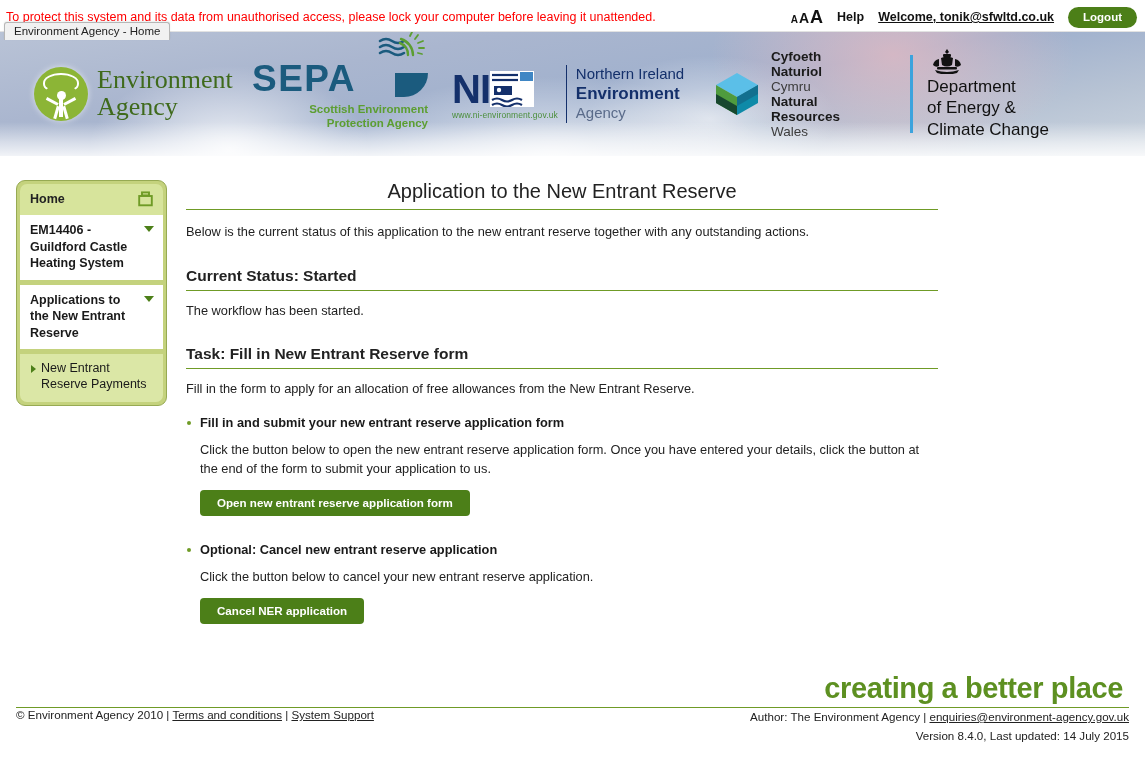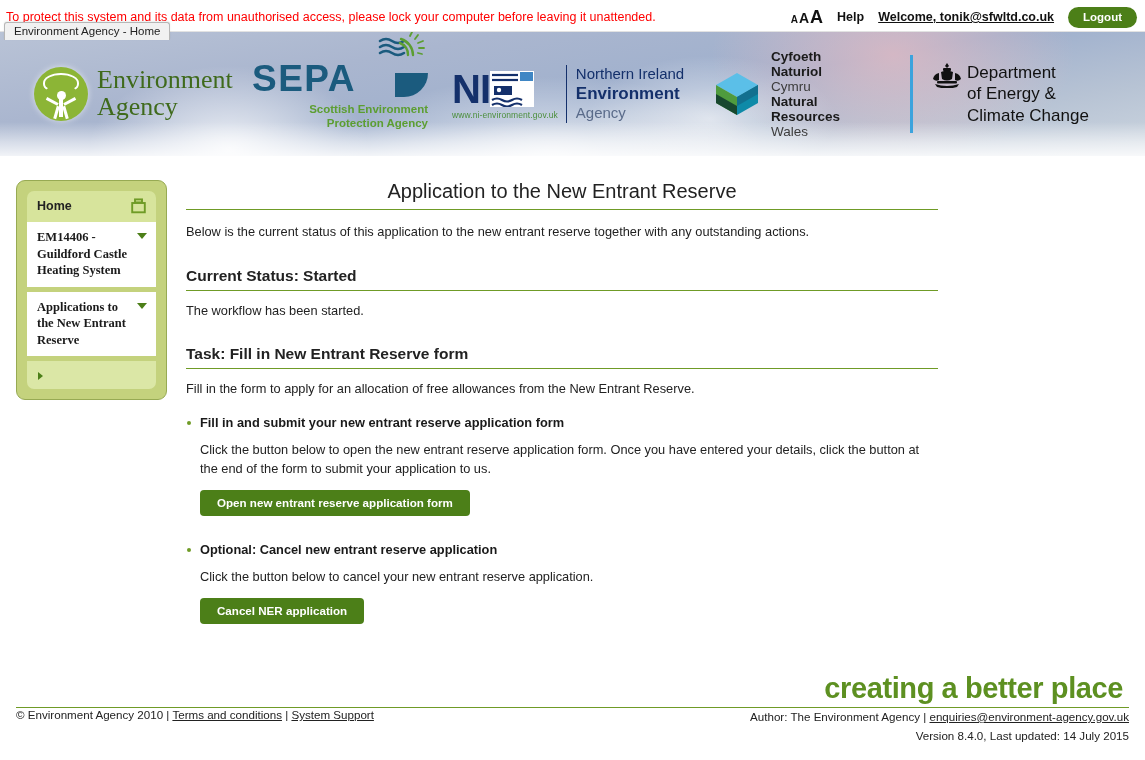--- a/index.html
+++ b/index.html
@@ -177,52 +177,51 @@
   .nrw-text .b { font-weight: bold; font-size: 13.5px; }
   .nrw-text .n { font-size: 13.5px; color: #3c3c3c; }
 
   
   .logo-decc {
     display: flex; align-items: center; gap: 10px;
     margin-left: 22px; padding-left: 14px;
     border-left: 3px solid #3ca3dd;
     height: 78px;
   }
-  .decc-block { display: flex; flex-direction: row; justify-content: center; }
+  .decc-block { display: flex; flex-direction: column; justify-content: center; }
   .decc-crest { height: 26px; width: 40px; margin-bottom: 2px; }
   .decc-text { font-size: 17px; color: #111; line-height: 1.26; }
 
   
   .page { position: relative; height: 509px; }
 
   
   .sidebar {
     position: absolute; left: 16px; top: 24px;
     width: 151px;
     background: #c4d27d;
     border: 1px solid #97aa53;
     border-radius: 9px;
-    padding: 10px;
+    padding: 3px;
     overflow: hidden;
   }
   .nav-home {
     background: #d7e49c;
     border-radius: 7px 7px 0 0;
     padding: 7px 9px 8px 10px;
     display: flex; align-items: center; justify-content: space-between;
     cursor: pointer;
   }
   .nav-home .lbl { font-size: 12.5px; font-weight: bold; color: #222; }
   .nav-item {
     background: #ffffff;
     padding: 7px 9px 8px 10px;
     display: flex; align-items: flex-start; justify-content: space-between;
     gap: 6px;
     cursor: pointer;
-    font-family: Liberation Serif, serif;
   }
   .nav-item .lbl {
     font-size: 12.5px; font-weight: bold; color: #1a1a1a; line-height: 1.32;
   }
   .nav-sep { height: 5px; background: #c4d27d; }
   .nav-sub {
     background: #dbe7a6;
     padding: 6px 8px 9px 11px;
     display: flex; align-items: flex-start; gap: 5px;
     border-radius: 0 0 7px 7px;
@@ -459,20 +458,21 @@
     <div class="nav-item">
       <span class="lbl">Applications to the New Entrant Reserve</span>
       <span class="caret-down"></span>
     </div>
 
     <div class="nav-sep"></div>
 
 
     <div class="nav-sub">
       <span class="caret-right sm"></span>
+      <span class="lbl">New Entrant Reserve Payments</span>
     </div>
   </nav>
 
   <main class="content">
     <h1 class="page-title">Application to the New Entrant Reserve</h1>
     <p class="intro">Below is the current status of this application to the new entrant reserve together with any outstanding actions.</p>
 
     <h2 class="sec">Current Status: Started</h2>
     <p class="sec-body">The workflow has been started.</p>
 

